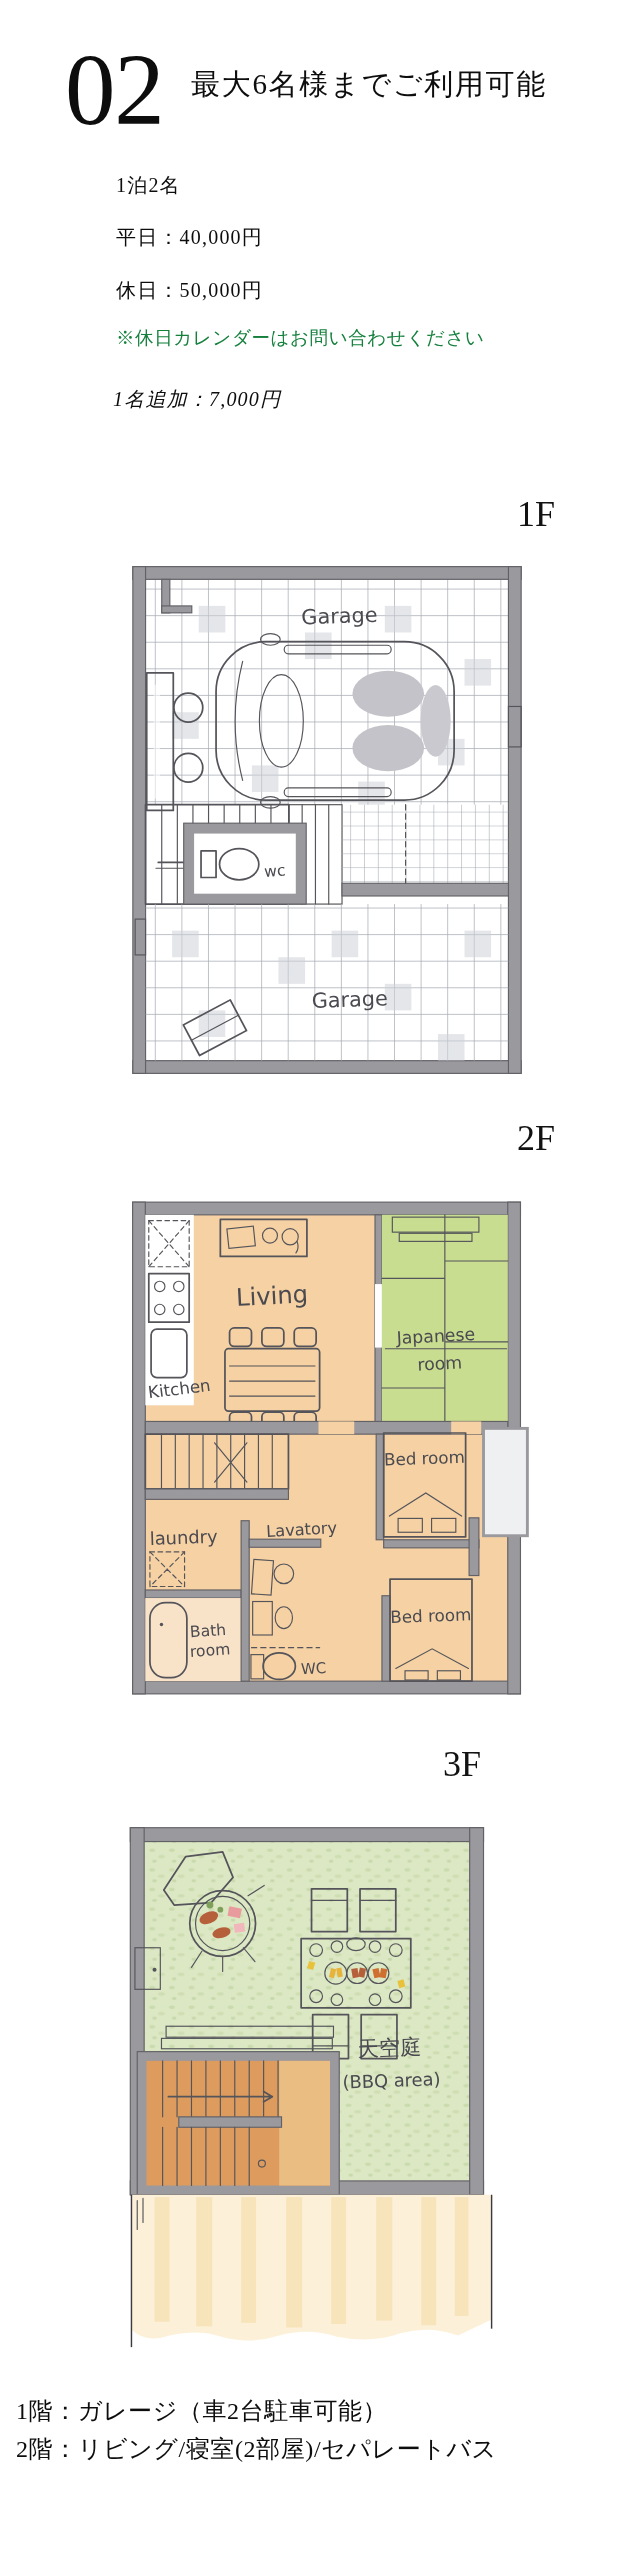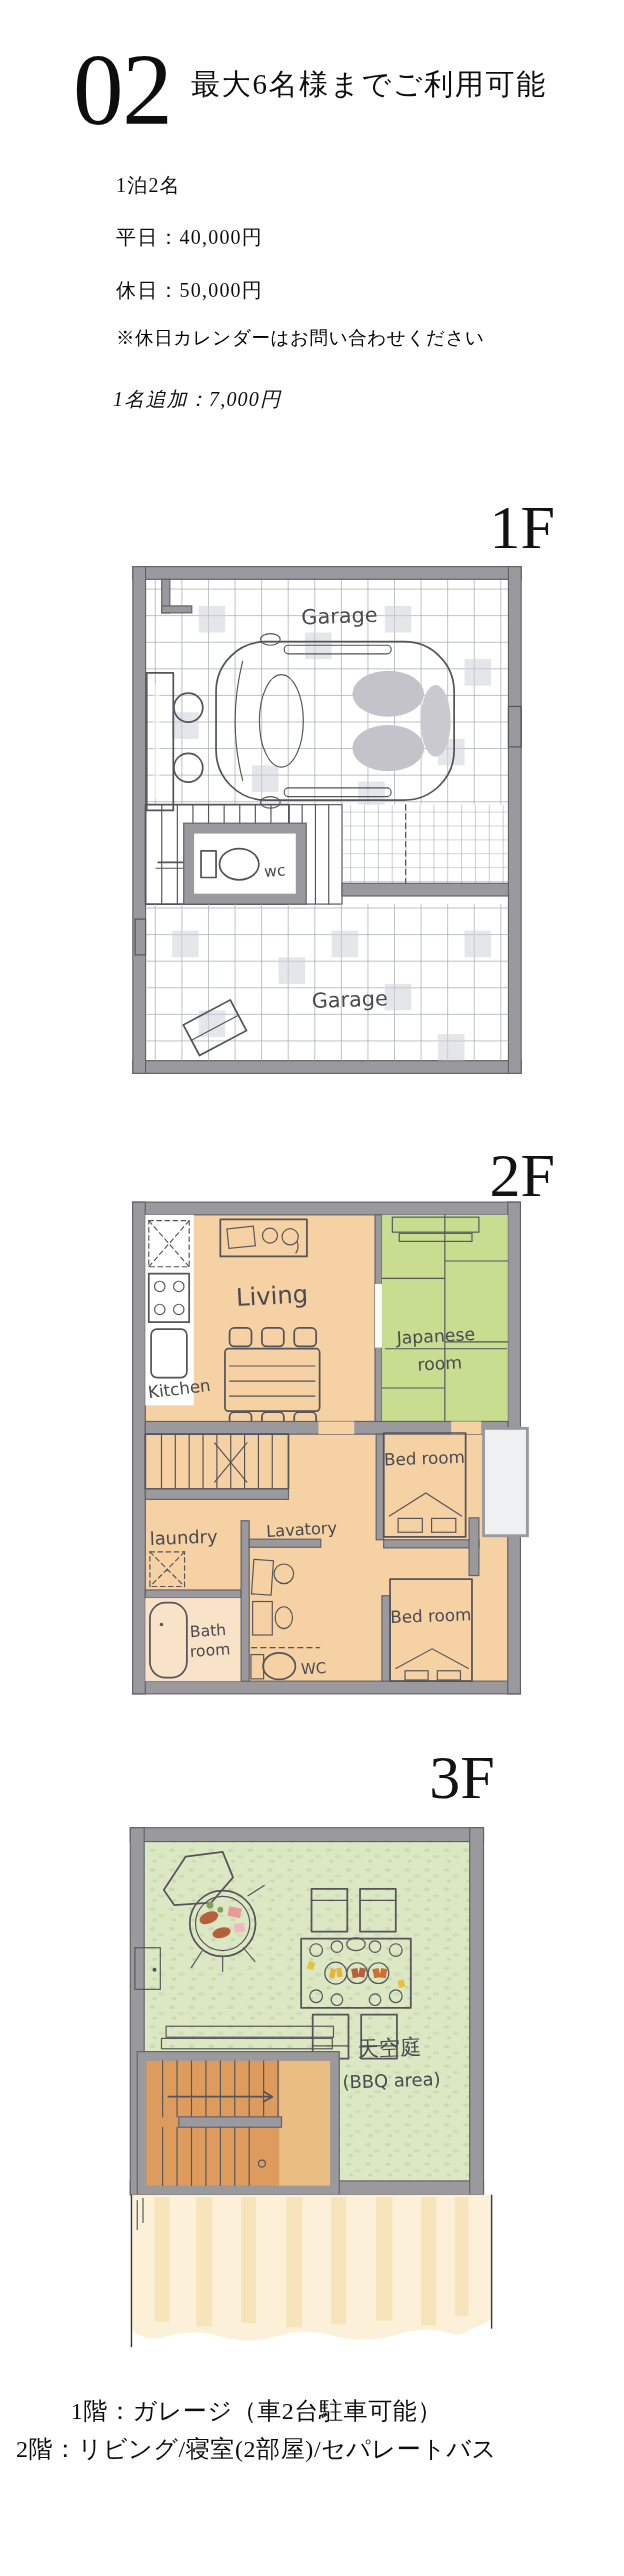--- a/index.html
+++ b/index.html
@@ -1,24 +1,24 @@
 <!DOCTYPE html>
 <html style="font-size:9.2px"><head>
 <meta charset="utf-8">
 <style>
   html,body{margin:0;padding:0;background:#ffffff;}
   body{width:624px;height:2576px;position:relative;font-family:"Liberation Serif","DejaVu Serif",serif;color:#111;}
   .abs{position:absolute;}
-  .big-num{font-size:101px;line-height:1;letter-spacing:-1.2px;color:#0d0d0d;margin-left:8px;}
+  .big-num{font-size:101px;line-height:1;letter-spacing:-1.2px;color:#0d0d0d;}
   .subtitle{font-size:29px;letter-spacing:1.7px;color:#0d0d0d;text-align:center;}
   .price-line{font-size:20px;letter-spacing:1.2px;color:#0d0d0d;}
-  .price-note{font-size:18.5px;letter-spacing:0.6px;color:#000000;}
-  .floor-label{font-size:62px;line-height:1;color:#121212;width:208px;text-align:right;}
+  .price-note{font-size:18.5px;letter-spacing:0.6px;color:#15803d;}
+  .floor-label{font-size:36px;line-height:1;color:#121212;width:208px;text-align:right;}
   .legend{font-size:24px;letter-spacing:0.6px;line-height:1.6;color:#0d0d0d;}
-  .legend div{white-space:nowrap;text-align:center;}
+  .legend div{white-space:nowrap;}
   svg .ink{stroke:#54545a;stroke-width:3;fill:none;stroke-linecap:round;stroke-linejoin:round;}
   svg .ink2{stroke:#54545a;stroke-width:2;fill:none;stroke-linecap:round;}
   svg .wall{fill:#9a999e;stroke:#626166;stroke-width:2;}
   svg .hand{font-family:"DejaVu Sans",sans-serif;fill:#4a4a50;}
   svg text{user-select:none;}
 </style>
 </head>
 <body>
 
 <div class="abs big-num" style="left:65px;top:40px;">02</div>
@@ -124,21 +124,21 @@
     </g>
   </g>
   <text class="hand" x="318" y="772" font-size="36" transform="rotate(-2 318 772)">Garage</text>
   <rect x="12" y="618" width="18" height="62" fill="#a9c8e1" class="ink2"></rect>
   <g transform="rotate(-28 150 806)">
     <rect x="104" y="776" width="92" height="60" fill="#ffffff" class="ink"></rect>
     <path class="ink2" d="M104,806h92"></path>
   </g>
 </svg>
 
-<div class="abs floor-label" style="left:347px;top:1144px;">2F</div>
+<div class="abs floor-label" style="left:347px;top:1120px;">2F</div>
 
 <svg class="abs" style="left:128px;top:1197px;" width="404" height="502" viewBox="0 0 700 868">
   <rect x="8" y="8" width="672" height="852" fill="#ffffff"></rect>
   <rect x="30" y="30" width="628" height="808" fill="#f5d1a3"></rect>
 
   <g>
     <rect class="wall" x="8" y="8" width="672" height="22"></rect>
     <rect class="wall" x="8" y="838" width="672" height="22"></rect>
     <rect class="wall" x="8" y="8" width="22" height="852"></rect>
     <rect class="wall" x="658" y="8" width="22" height="852"></rect>

